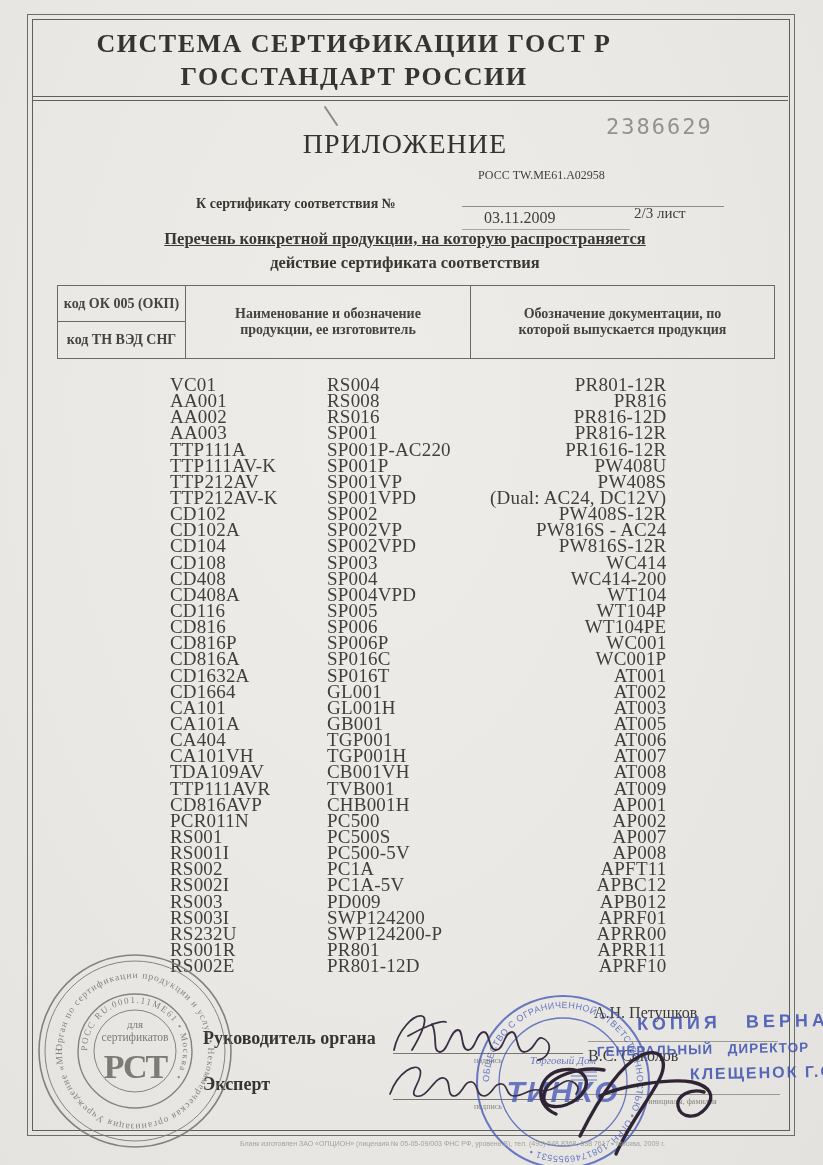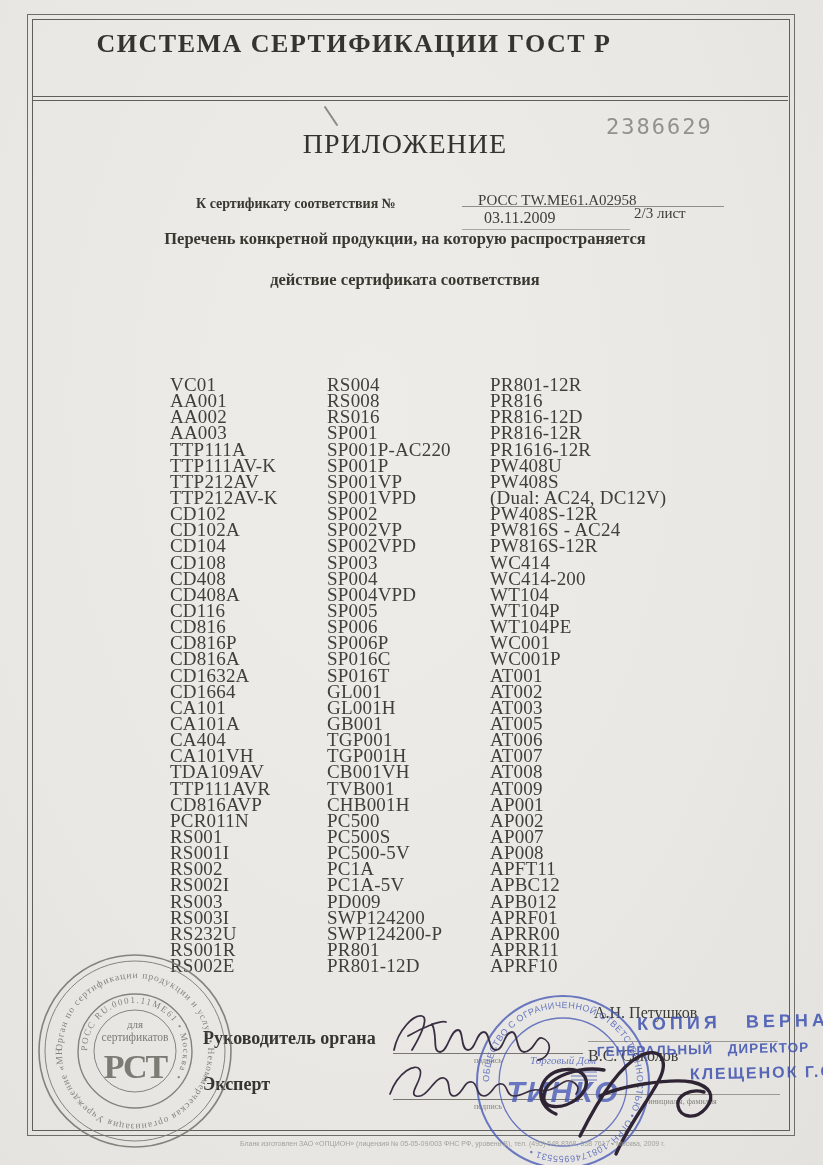--- a/index.html
+++ b/index.html
@@ -17,41 +17,41 @@
     font-size:26px;letter-spacing:1.5px;color:#35342f;}
   .sys1{top:29px;} .sys2{top:62px;}
   .header-rule{position:absolute;left:32px;width:756px;border-top:1.4px solid #5f5f59;}
   .hr1{top:96px;} .hr2{top:100px;}
   .serial{position:absolute;left:606px;top:114px;font-family:"DejaVu Sans Mono",monospace;
     font-size:22px;letter-spacing:2px;color:#92928c;}
   .pen-tick{position:absolute;left:322px;top:105px;}
   .title{position:absolute;left:0;top:128px;width:810px;text-align:center;font-weight:normal;
     font-size:28px;letter-spacing:1px;color:#34332e;}
   .cert-label{position:absolute;left:196px;top:196px;font-weight:bold;font-size:14px;color:#393831;}
-  .cert-number{position:absolute;left:478px;top:192px;font-size:15px;color:#3f3e38;}
+  .cert-number{position:absolute;left:478px;top:168px;font-size:12px;color:#3f3e38;}
   .cert-rule1{position:absolute;left:462px;top:206px;width:262px;border-top:1px solid #8f8f89;}
   .cert-date{position:absolute;left:484px;top:209px;font-size:16px;color:#3f3e38;}
   .cert-rule2{position:absolute;left:462px;top:229px;width:168px;border-top:1px solid #a8a8a2;}
   .cert-sheet{position:absolute;left:634px;top:205px;font-size:15px;color:#3f3e38;}
   .subtitle{position:absolute;left:0;width:810px;text-align:center;font-weight:bold;
     font-size:16.5px;color:#393831;}
-  .sub1{top:229px;} .sub2{top:270px;}
+  .sub1{top:229px;text-decoration:underline;} .sub2{top:253px;}
   
   .thead{position:absolute;left:57px;top:285px;width:718px;height:74px;
     border:1.2px solid #6a6a64;display:flex;box-sizing:border-box;}
   .thead .cell{box-sizing:border-box;display:flex;align-items:center;justify-content:center;
     text-align:center;font-weight:bold;font-size:14px;color:#454440;}
   .c1{width:128px;border-right:1.2px solid #6a6a64;flex-direction:column;padding:0;}
   .c1 .half{width:100%;height:50%;display:flex;align-items:center;justify-content:center;box-sizing:border-box;}
   .c1 .half.top{border-bottom:1.2px solid #6a6a64;}
   .c2{width:285px;border-right:1.2px solid #6a6a64;padding:0 26px;}
   .c3{flex:1;padding:0 30px;}
   
   .codes-col{position:absolute;top:377px;font-size:19px;letter-spacing:0.2px;color:#403f3a;}
-  .col1{left:170px;} .col2{left:327px;} .col3{left:490px;}
+  .col1{left:170px;} .col2{left:327px;} .col3{left:490px;text-align:right;}
   .code-item{height:16.15px;line-height:16.15px;white-space:nowrap;}
   
   .sig-label{position:absolute;font-weight:bold;font-size:18px;color:#36352f;}
   .lab1{left:203px;top:1028px;text-align:center;} .lab2{left:203px;top:1074px;text-align:center;}
   .sig-line{position:absolute;border-top:1.1px solid #77766f;}
   .sl1{left:393px;top:1053px;width:190px;} .sl2{left:393px;top:1099px;width:190px;}
   .sig-caption{position:absolute;font-size:8px;color:#84837c;text-align:center;width:190px;}
   .sc1{left:393px;top:1056px;} .sc2{left:393px;top:1102px;}
   .name{position:absolute;font-size:16px;color:#3b3a34;}
   .nm1{left:594px;top:1004px;} .nm2{left:588px;top:1047px;}
@@ -76,40 +76,49 @@
 </head>
 <body>
 
 <div class="page">
 
   <div class="frame">
     <div class="frame-inner"></div>
   </div>
 
   <div class="sys-line sys1">СИСТЕМА СЕРТИФИКАЦИИ ГОСТ Р</div>
+  <div class="sys-line sys2">ГОССТАНДАРТ РОССИИ</div>
   <div class="header-rule hr1"></div>
   <div class="header-rule hr2"></div>
 
   <div class="serial">2386629</div>
   <svg class="pen-tick" width="20" height="24">
     <path d="M3,2 L15,20" stroke="#8b8b85" stroke-width="2" fill="none" stroke-linecap="round"></path>
   </svg>
 
   <div class="title">ПРИЛОЖЕНИЕ</div>
 
   <div class="cert-label">К сертификату соответствия №</div>
   <div class="cert-number">РОСС TW.ME61.A02958</div>
   <div class="cert-rule1"></div>
   <div class="cert-date">03.11.2009</div>
   <div class="cert-rule2"></div>
   <div class="cert-sheet">2/3 лист</div>
 
   <div class="subtitle sub1">Перечень конкретной продукции,  на которую распространяется</div>
   <div class="subtitle sub2">действие сертификата соответствия</div>
 
+  <div class="thead">
+    <div class="cell c1">
+      <div class="half top">код ОК 005 (ОКП)</div>
+      <div class="half">код ТН ВЭД СНГ</div>
+    </div>
+    <div class="cell c2">Наименование и обозначение продукции, ее изготовитель</div>
+    <div class="cell c3">Обозначение документации, по которой выпускается продукция</div>
+  </div>
 
   <div class="codes-col col1">
       <div class="code-item">VC01</div>
       <div class="code-item">AA001</div>
       <div class="code-item">AA002</div>
       <div class="code-item">AA003</div>
       <div class="code-item">TTP111A</div>
       <div class="code-item">TTP111AV-K</div>
       <div class="code-item">TTP212AV</div>
       <div class="code-item">TTP212AV-K</div>

